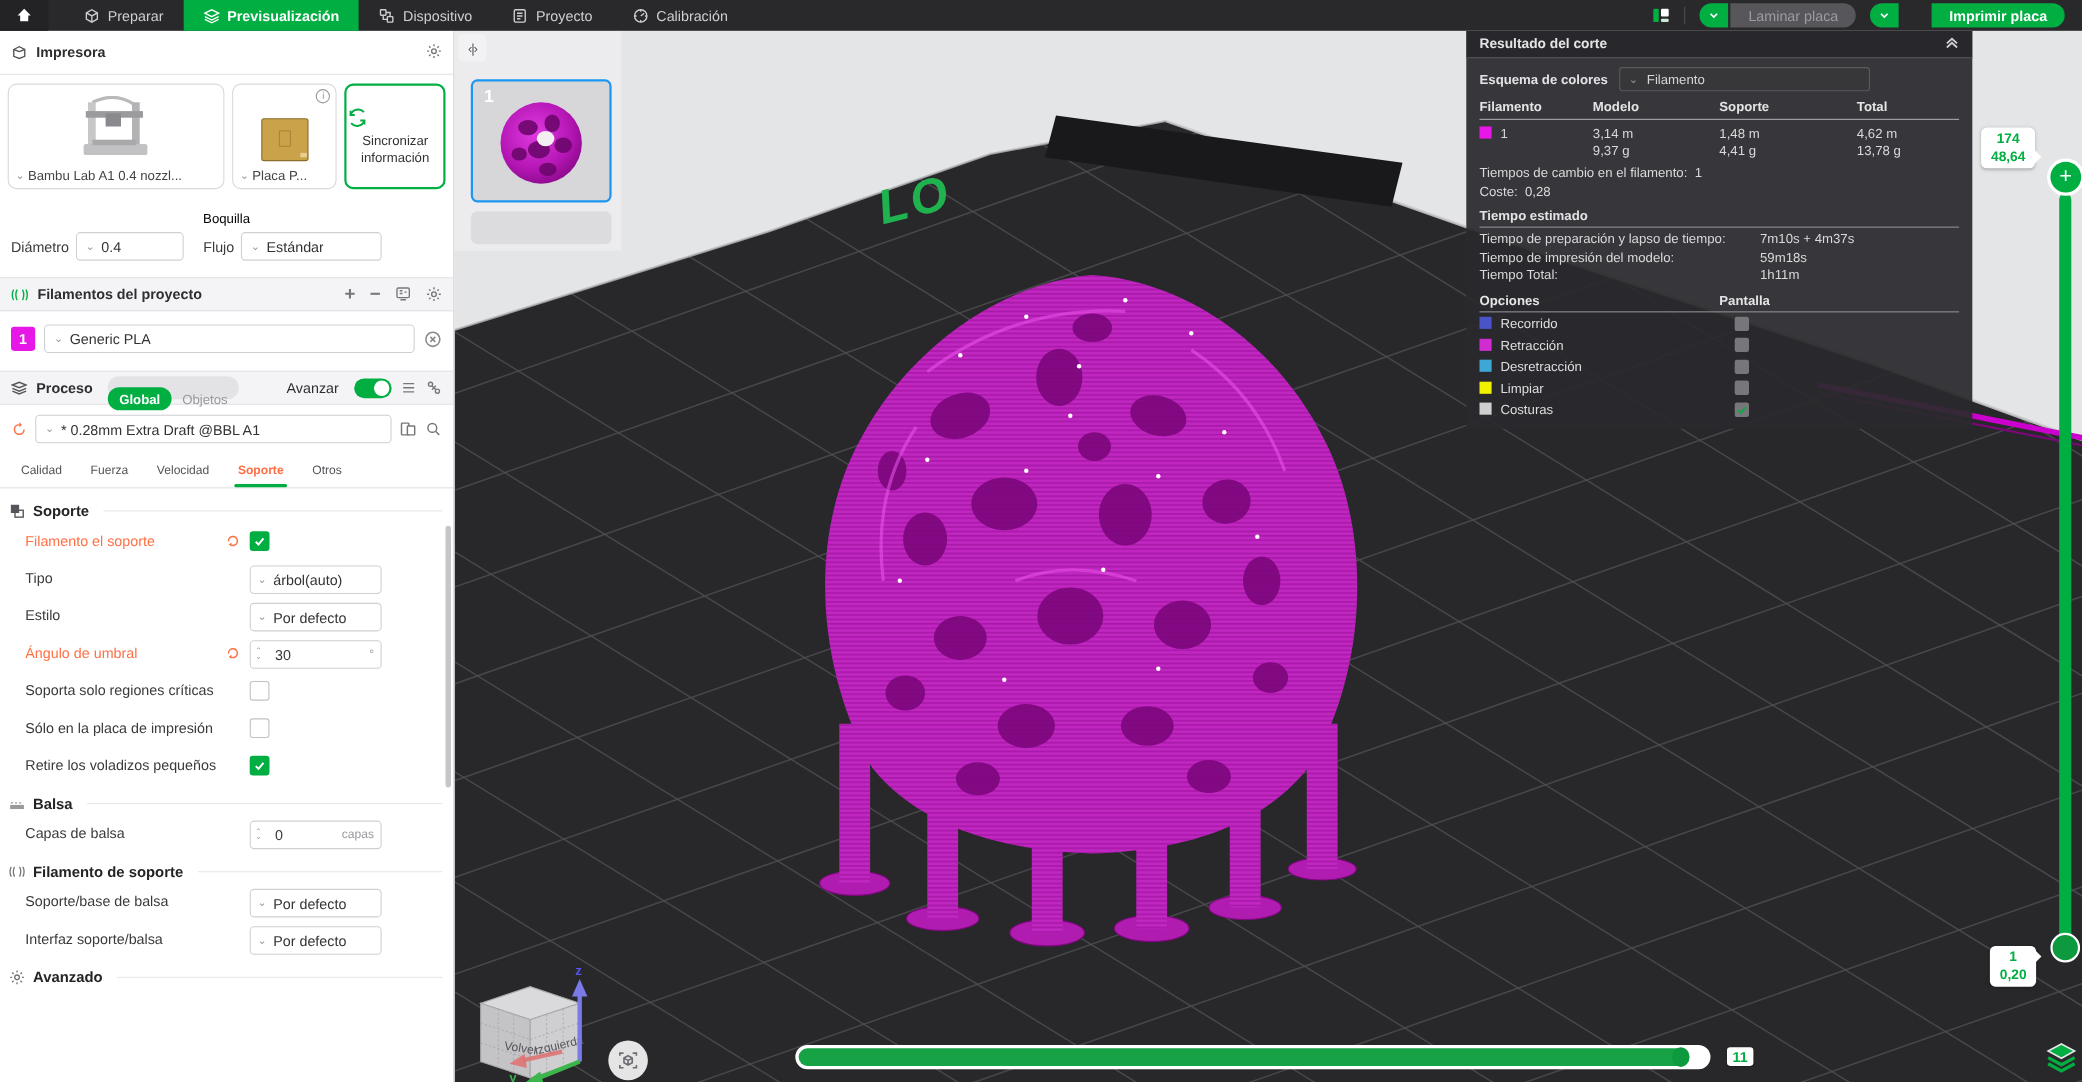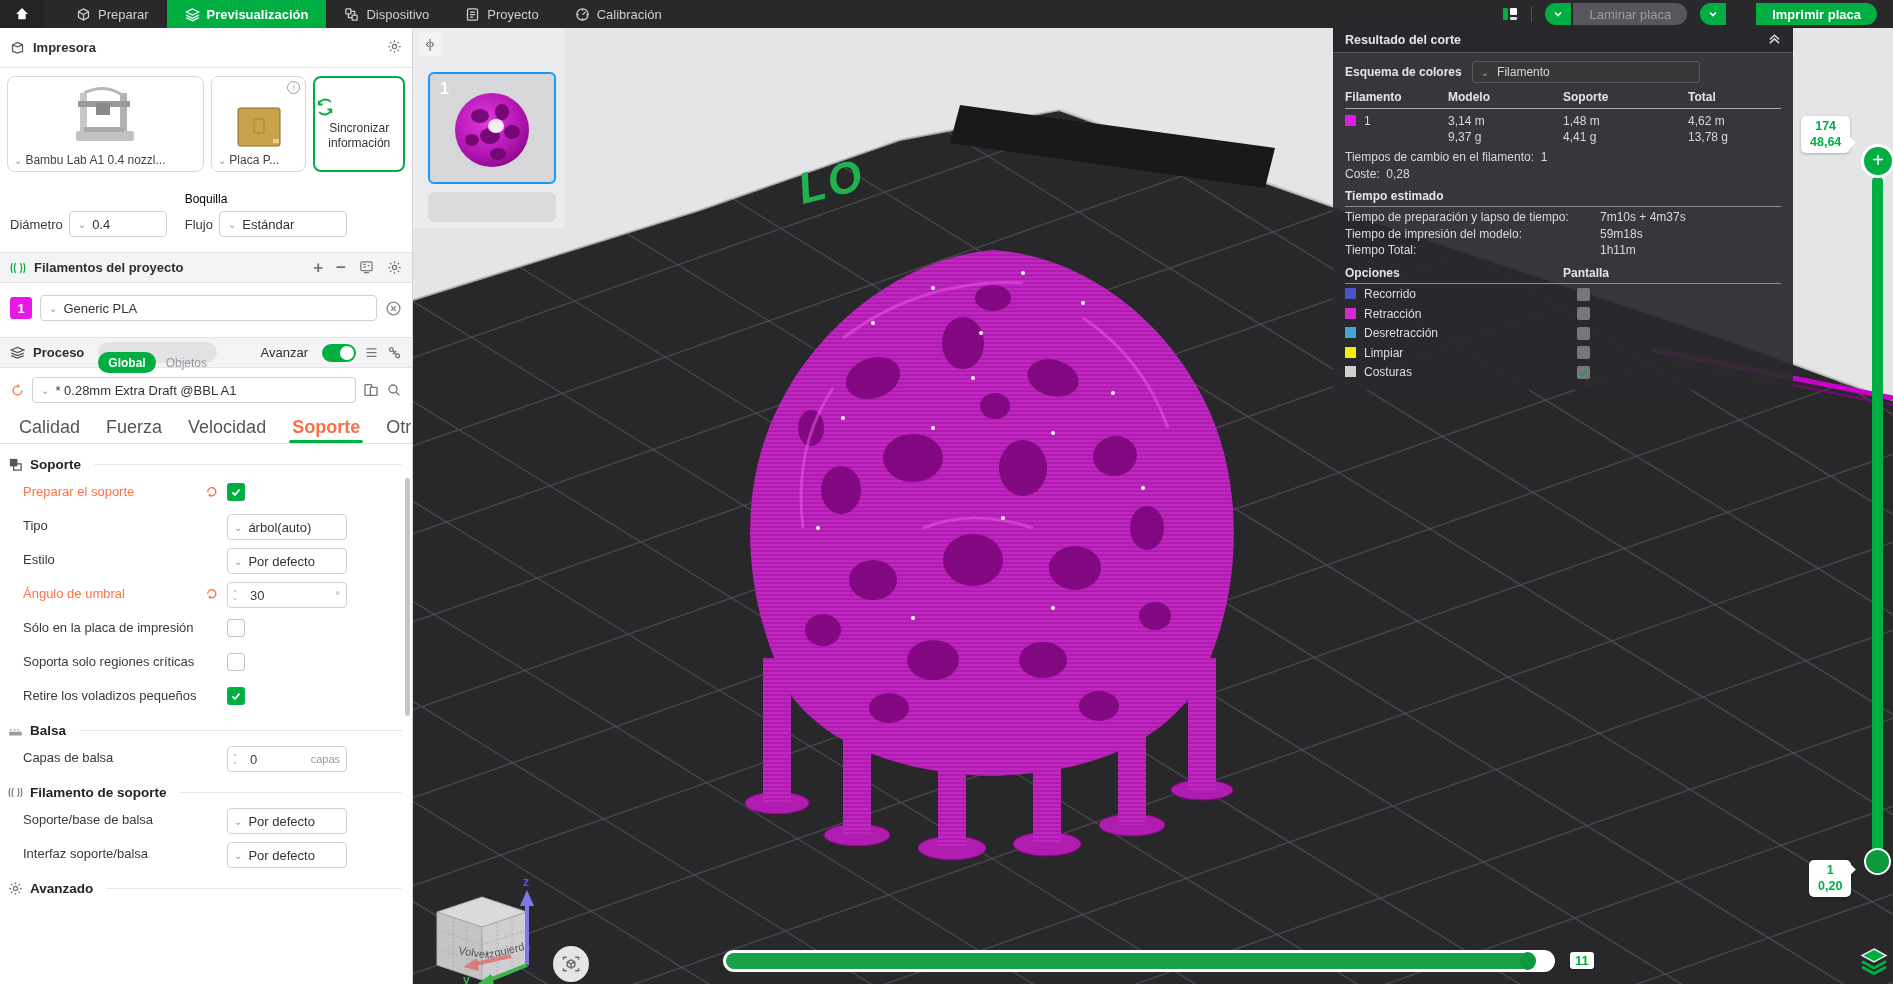--- a/index.html
+++ b/index.html
@@ -55,21 +55,21 @@
     display:flex; align-items:center; justify-content:center; font-size:13px; }
   .pill-wrap { background:#e3e3e6; border-radius:11px; height:21px; display:flex; align-items:center; margin-left:6px; }
   .pill-seg { padding:0 10px; font-size:12px; height:21px; display:flex; align-items:center; border-radius:11px;margin-top:20px; }
   .pill-seg.on { background:#00AE42; color:#fff; }
   .pill-seg.off { color:#98989c; font-weight:normal; }
   .toggle { width:34px; height:18px; border-radius:9px; background:#00AE42; position:relative; margin-left:6px; }
   .toggle::after { content:""; position:absolute; right:2px; top:2px; width:14px; height:14px;
     border-radius:50%; background:#fff; }
   .preset-row { display:flex; align-items:center; gap:7px; padding:9px 10px; }
   .ptabs { height:32px; border-bottom:1px solid #e0e0e2; display:flex; align-items:stretch; padding:0 6px; }
-  .ptab { display:flex; align-items:center; padding:0 13px; font-size:18px; color:#55555a; position:relative; }
+  .ptab { display:flex; align-items:center; padding:0 13px; font-size:11px; color:#55555a; position:relative; }
   .ptab.active { color:#ff6f45; font-weight:bold; }
   .ptab.active::after { content:""; position:absolute; left:10px; right:10px; bottom:0; height:3px;
     border-radius:2px; background:#00AE42; }
   .scrollarea { position:relative; height:548px; overflow:hidden; }
   .sbar { position:absolute; right:2px; top:34px; width:5px; height:238px; background:#c6c6c9; border-radius:3px; }
   .g-hd { display:flex; align-items:center; gap:7px; margin:13px 10px 4px 8px; font-weight:bold;
     color:#242426; font-size:13.5px; }
   .g-hd .line { flex:1; border-top:1px solid #e7e7e9; margin-left:6px; }
   .srow { display:flex; align-items:flex-start; margin:8px 10px 8px 23px; min-height:26px; }
   .srow .lbl { width:182px; line-height:1.3; padding-top:4px; }
@@ -379,21 +379,21 @@
     <div class="g-hd">
       <svg width="15" height="15" viewBox="0 0 24 24">
           <rect x="3" y="3" width="12" height="12" fill="#55555a"></rect>
           <rect x="9" y="11" width="12" height="10" fill="none" stroke="#55555a" stroke-width="2"></rect>
         </svg>
       <span>Soporte</span>
         <span class="line"></span>
     </div>
 
     <div class="srow">
-      <div class="lbl mod">Preparar el soporte</div>
+      <div class="lbl mod">Filamento el soporte</div>
       <div class="rst"><svg width="13" height="13" viewBox="0 0 24 24" fill="none" stroke="#ff7045" stroke-width="2.4">
             <path d="M5 13 A7.5 7.5 0 1 1 8 18.5"></path>
             <path d="M10 22 L5.5 18.5 L10 15" fill="#ff7045" stroke="none"></path>
           </svg></div>
       <div class="ctrl">
           <div class="cb on">
             <svg width="12" height="12" viewBox="0 0 12 12">
               <path d="M2.5 6.5 L5 9 L9.5 3.5" fill="none" stroke="#fff" stroke-width="1.8"></path>
             </svg>
           </div>
@@ -431,29 +431,29 @@
       <div class="ctrl">
           <div class="spin">
         <span class="arrows">⌃<br>⌄</span>
         <span class="v">30</span>
         <span class="u">°</span>
           </div>
         </div>
     </div>
 
     <div class="srow">
+      <div class="lbl">Soporta solo regiones críticas</div>
+      <div class="rst"></div>
+      <div class="ctrl">
+          <div class="cb off"></div>
+        </div>
+    </div>
+
+    <div class="srow">
       <div class="lbl">Sólo en la placa de impresión</div>
-      <div class="rst"></div>
-      <div class="ctrl">
-          <div class="cb off"></div>
-        </div>
-    </div>
-
-    <div class="srow">
-      <div class="lbl">Soporta solo regiones críticas</div>
       <div class="rst"></div>
       <div class="ctrl">
           <div class="cb off"></div>
         </div>
     </div>
 
     <div class="srow">
       <div class="lbl">Retire los voladizos pequeños</div>
       <div class="rst"></div>
       <div class="ctrl">

